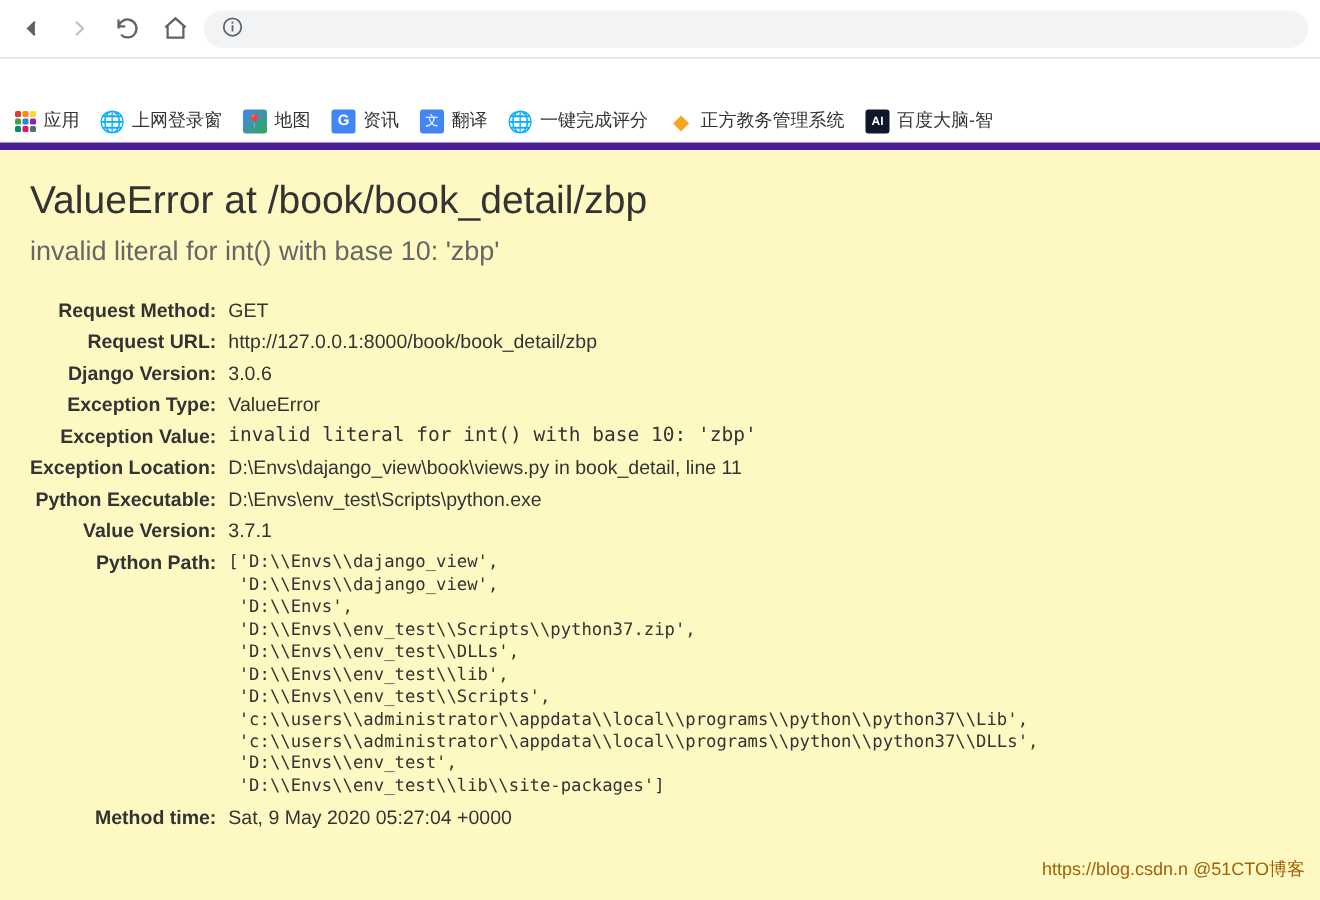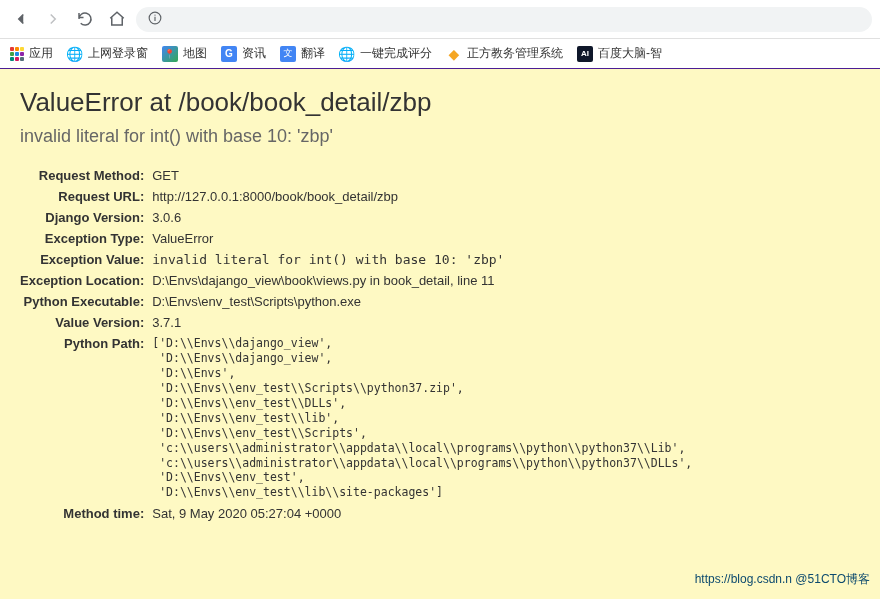--- a/index.html
+++ b/index.html
@@ -2,34 +2,34 @@
 <html><head>
 <meta charset="utf-8">
 <style>
 * { margin: 0; padding: 0; box-sizing: border-box; }
 body { font-family: Arial, sans-serif; font-size: 14px; width: 880px; height: 600px; overflow: hidden; background: #fff; }
 .toolbar { display: flex; align-items: center; padding: 6px 8px; gap: 6px; border-bottom: 1px solid #e0e0e0; }
 .nav-btn { width: 26px; height: 26px; display: flex; align-items: center; justify-content: center; color: #5f6368; border-radius: 50%; cursor: pointer; }
 .nav-btn svg { width: 18px; height: 18px; }
 .addr-bar { flex: 1; display: flex; align-items: center; background: #f1f3f4; border-radius: 14px; padding: 4px 12px; gap: 8px; color: #5f6368; font-size: 13px; }
 .addr-bar .url { color: #202124; }
-.bookmarks { display: flex; align-items: center; padding: 6px 10px; gap: 14px; border-bottom: 1px solid #4c1d95; font-size: 12px; }
+.bookmarks { display: flex; align-items: center; padding: 6px 10px; gap: 14px; border-bottom: 5px solid #4c1d95; font-size: 12px; margin-top: 27px; }
 .bm-item { display: flex; align-items: center; gap: 5px; color: #333; cursor: pointer; white-space: nowrap; }
 .bm-ico { width: 16px; height: 16px; display: inline-flex; align-items: center; justify-content: center; font-size: 14px; border-radius: 2px; }
 .apps-ico { display: grid; grid-template-columns: repeat(3,4px); grid-template-rows: repeat(3,4px); gap: 1px; }
 .apps-ico span { width: 4px; height: 4px; border-radius: 1px; }
 .error-page { background: #fef9c3; padding: 18px 20px 20px 20px; height: calc(100% - 70px); overflow: auto; }
 h1 { font-size: 26px; font-weight: normal; color: #333; margin-bottom: 8px; }
 .exc-msg { font-size: 18px; color: #666; margin-bottom: 18px; }
 table.meta { border-collapse: collapse; }
 table.meta th { text-align: right; padding: 3px 8px 3px 0; font-weight: bold; font-size: 13px; color: #333; vertical-align: top; white-space: nowrap; }
 table.meta td { padding: 3px 0; font-size: 13px; color: #333; vertical-align: top; }
 .mono { font-family: "Consolas", monospace; font-size: 12px; }
 pre { font-family: "Consolas", monospace; font-size: 11.5px; line-height: 1.3; white-space: pre; }
-.watermark { position: fixed; right: 10px; bottom: 12px; color: #0c4a6e; font-size: 12px; margin-left: 44px; }
+.watermark { position: fixed; right: 10px; bottom: 12px; color: #a16207; font-size: 12px; margin-left: 44px; }
 </style>
 </head>
 <body>
 
 <div class="toolbar">
   <div class="nav-btn">
       <svg viewBox="0 0 24 24">
         <path fill="currentColor" d="M15 6l-6 6 6 6" stroke="currentColor" stroke-width="2"></path>
       </svg>
     </div>

